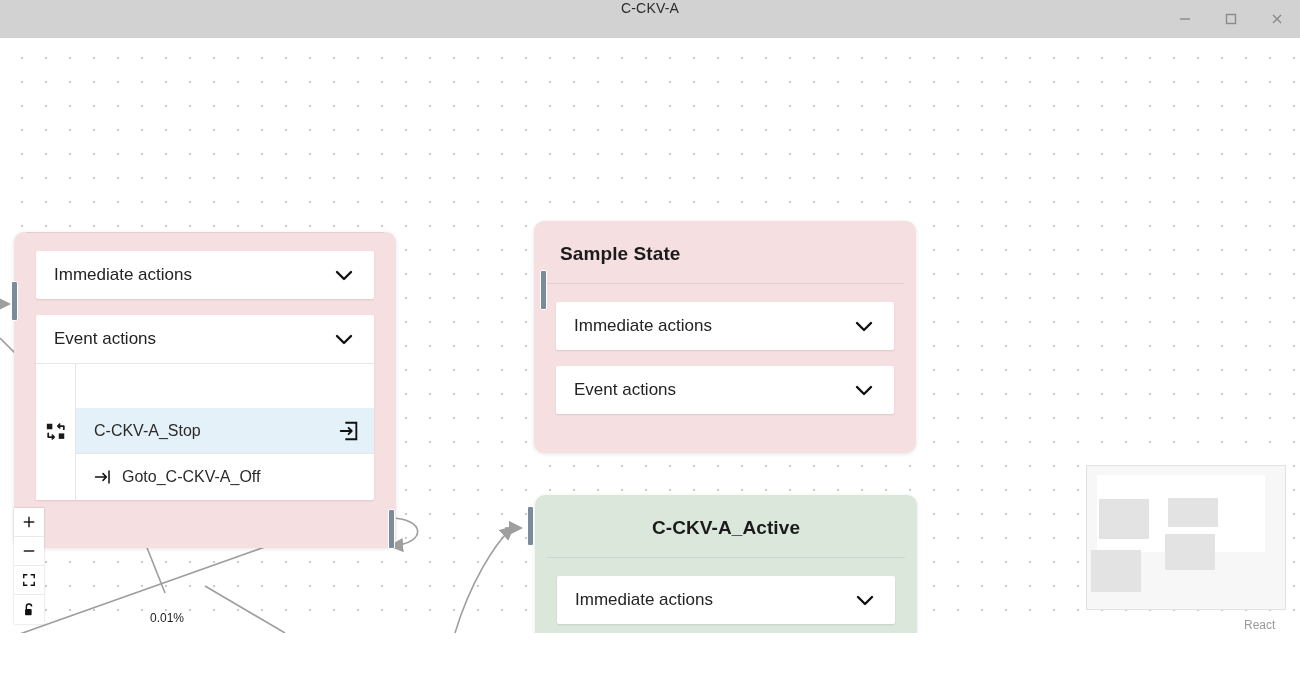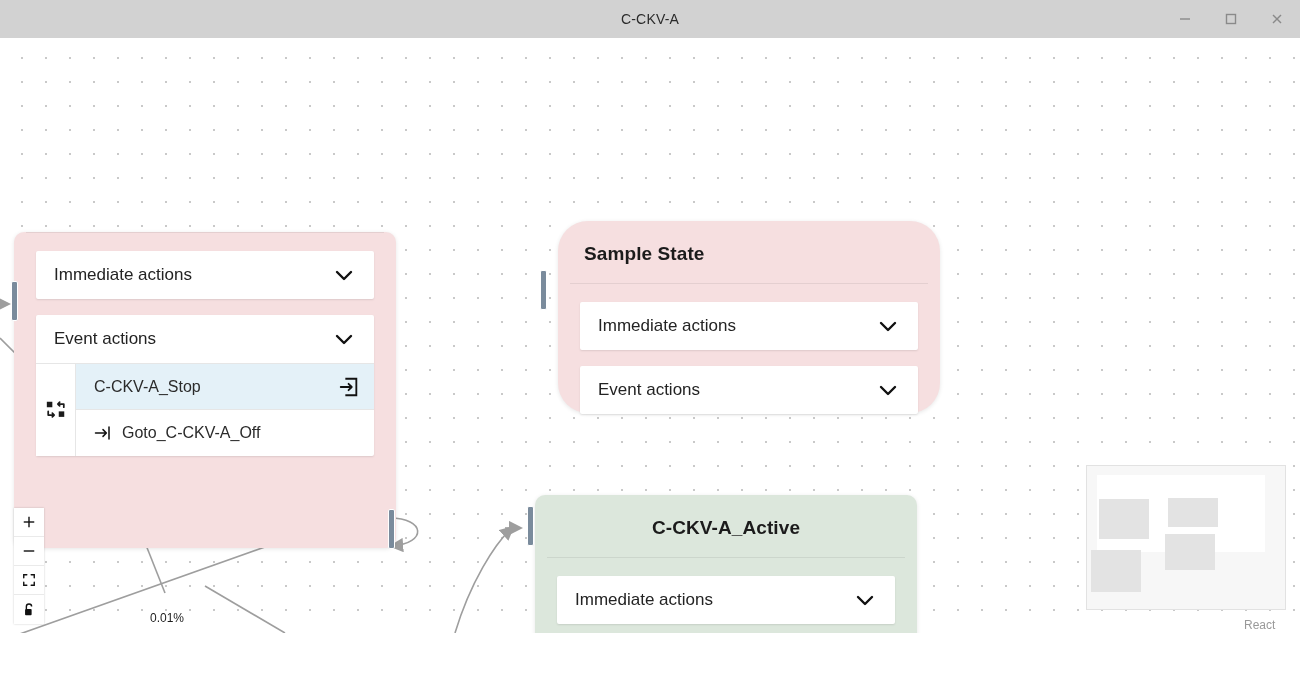--- a/index.html
+++ b/index.html
@@ -8,21 +8,21 @@
     background: #ffffff;
     font-family: "Liberation Sans", sans-serif;
     overflow: hidden;
   }
 
   
   .titlebar {
     position: absolute; top: 0; left: 0;
     width: 1300px; height: 38px;
     background: #d2d2d2;
-    display: flex; align-items: center; justify-content: center;
+    display: flex; align-items: flex-start; justify-content: center;
   }
   .titlebar-title {
     font-size: 14px; color: #2b2b2b; letter-spacing: .2px;
   }
   .win-controls {
     position: absolute; right: 0; top: 0; height: 38px;
     display: flex; align-items: center;
   }
   .win-btn {
     width: 46px; height: 38px;
@@ -85,21 +85,21 @@
   .chevron { width: 24px; height: 24px; color: #111; }
 
   
   .actions-wrap { display: flex; border-top: 1px solid #e6e6e6; }
   .actions-gutter {
     width: 40px; min-width: 40px;
     display: flex; align-items: center; justify-content: center;
     background: #ffffff;
     border-right: 1px solid #e6e6e6;
   }
-  .actions-rows { flex: 1; }
+  .actions-rows { flex: 1; margin-top: 44px; }
   .action-row {
     height: 46px;
     display: flex; align-items: center;
     padding: 0 14px 0 18px;
     font-size: 16px; color: #2b2b2b;
     border-bottom: 1px solid #e6e6e6;
   }
   .action-row:last-child { border-bottom: none; justify-content: flex-end; }
   .action-row.selected { background: #e4f1f8; }
   .action-row .row-text { flex: 1; }
@@ -237,21 +237,21 @@
             </div>
           </div>
         </div>
       </div>
 
     </div>
   </div>
   <div class="handle" style="left:11px; top:243px;"></div>
   <div class="handle" style="left:388px; top:471px;"></div>
 
-  <div class="node node-pink" style="left:558px; top:183px; width:382px; height:192px;border-radius:30px;">
+  <div class="node node-pink" style="left:534px; top:183px; width:382px; height:232px;">
     <div class="node-title">Sample State</div>
     <div class="node-divider"></div>
     <div class="node-body">
       <div class="accordion">
         <div class="accordion-head">
           <span class="accordion-label">Immediate actions</span>
           <svg class="chevron" viewBox="0 0 24 24">
             <path d="M5 9 L12 16 L19 9" fill="none" stroke="currentColor" stroke-width="2.4" stroke-linecap="round" stroke-linejoin="round"></path>
           </svg>
         </div>

